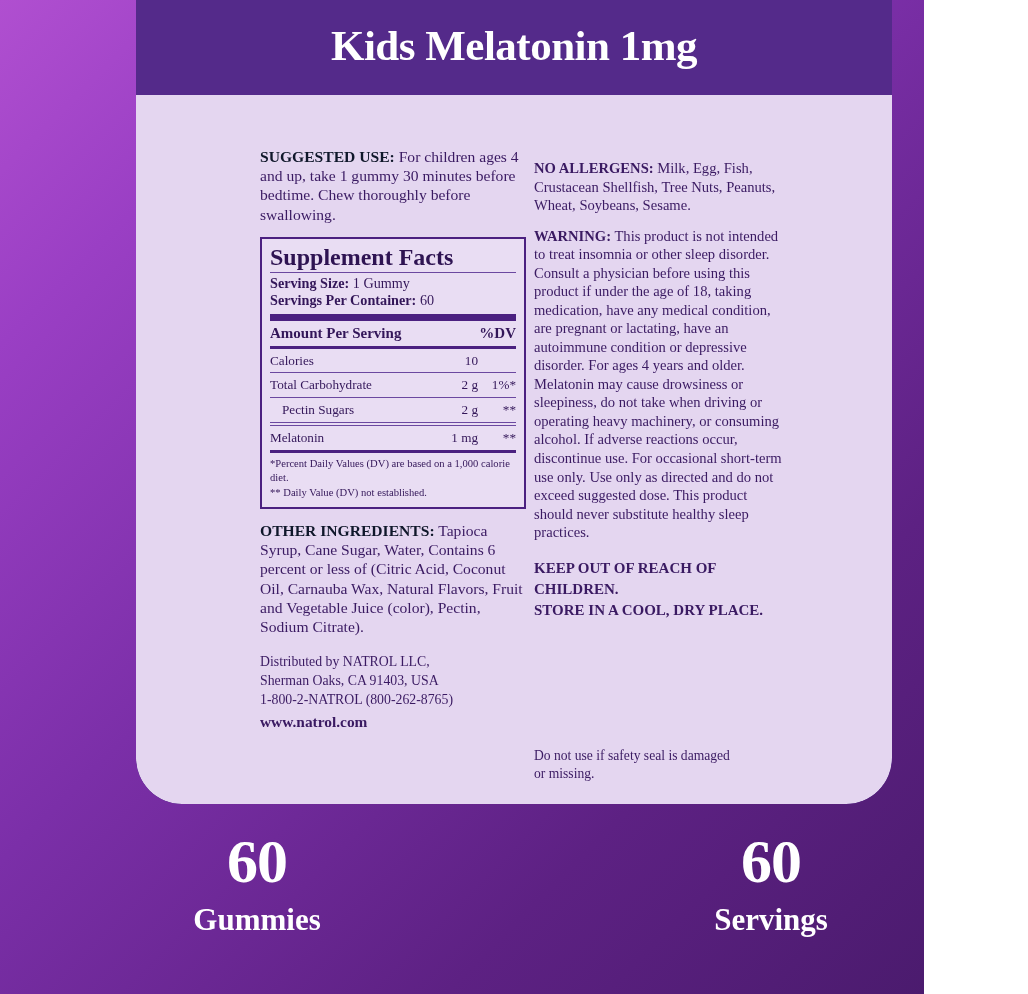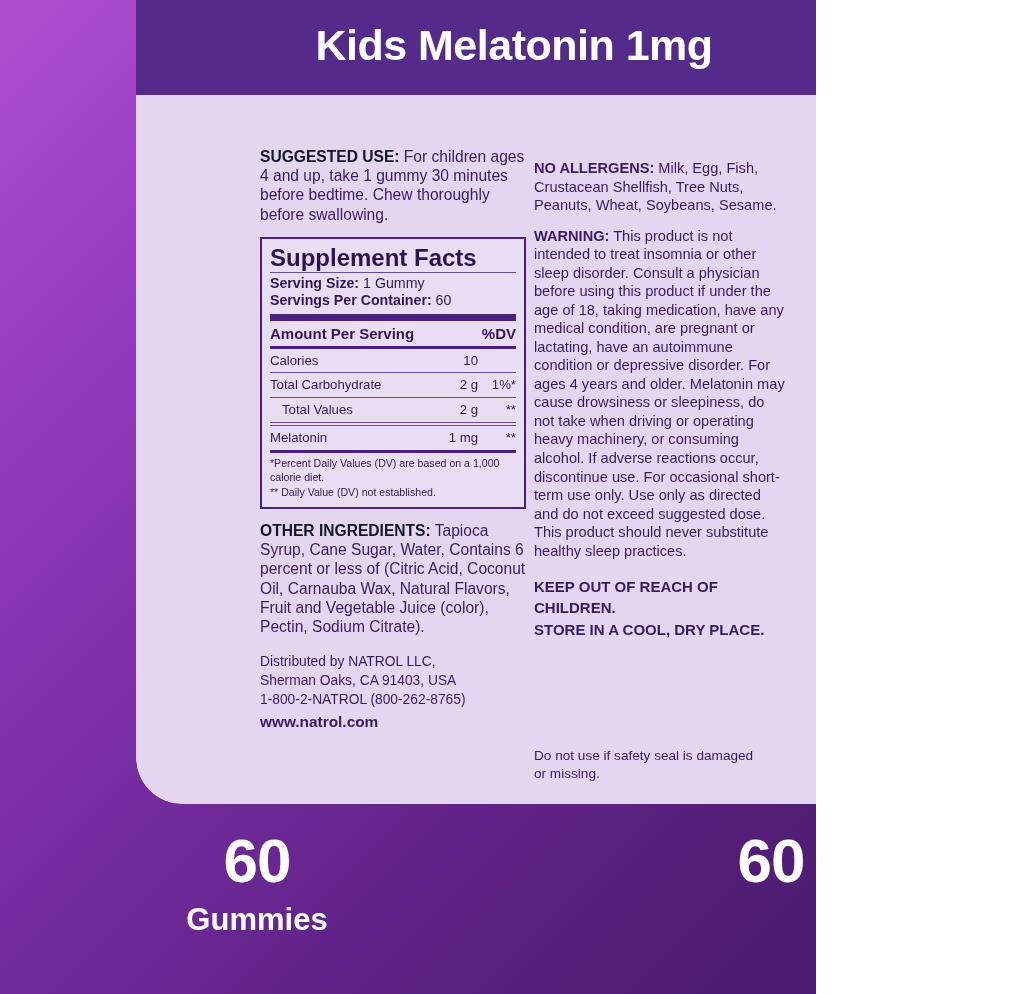--- a/index.html
+++ b/index.html
@@ -7,24 +7,25 @@
     padding: 0;
   }
   body {
     width: 1028px;
     height: 994px;
     font-family: "Liberation Sans", sans-serif;
     overflow: hidden;
   }
   .page {
     position: relative;
-    width: 816px;
+    width: 924px;
     height: 994px;
     background: linear-gradient(135deg, #b04fd0 0%, #9a3fc4 18%, #7b2fa8 45%, #5d2183 75%, #4b1b6e 100%);
     overflow: hidden;
+    font-family: Liberation Serif, serif;
   }
   
   .label-card {
     position: absolute;
     left: 136px;
     top: -8px;
     width: 756px;
     height: 812px;
     background: #542a8a;
     border-radius: 0 0 46px 46px;
@@ -267,21 +268,21 @@
             <div class="rule-thin"></div>
 
             <div class="sf-row">
               <span class="nm">Total Carbohydrate</span>
               <span class="amt">2 g</span>
               <span class="dv">1%*</span>
             </div>
             <div class="rule-thin"></div>
 
             <div class="sf-row">
-              <span class="nm ind1">Total Values</span>
+              <span class="nm ind1">Pectin Sugars</span>
               <span class="amt">2 g</span>
               <span class="dv">**</span>
             </div>
             <div class="rule-thin"></div>
 
             <div class="rule-thin"></div>
 
             <div class="sf-row">
               <span class="nm">Melatonin</span>
               <span class="amt">1 mg</span>
@@ -332,16 +333,17 @@
     </div>
   </div>
 
   <div class="stats">
     <div class="stat stat-left">
       <div class="num">60</div>
       <div class="cap">Gummies</div>
     </div>
     <div class="stat">
       <div class="num">60</div>
+      <div class="cap">Servings</div>
     </div>
   </div>
 
 </div>
 
 </body></html>

